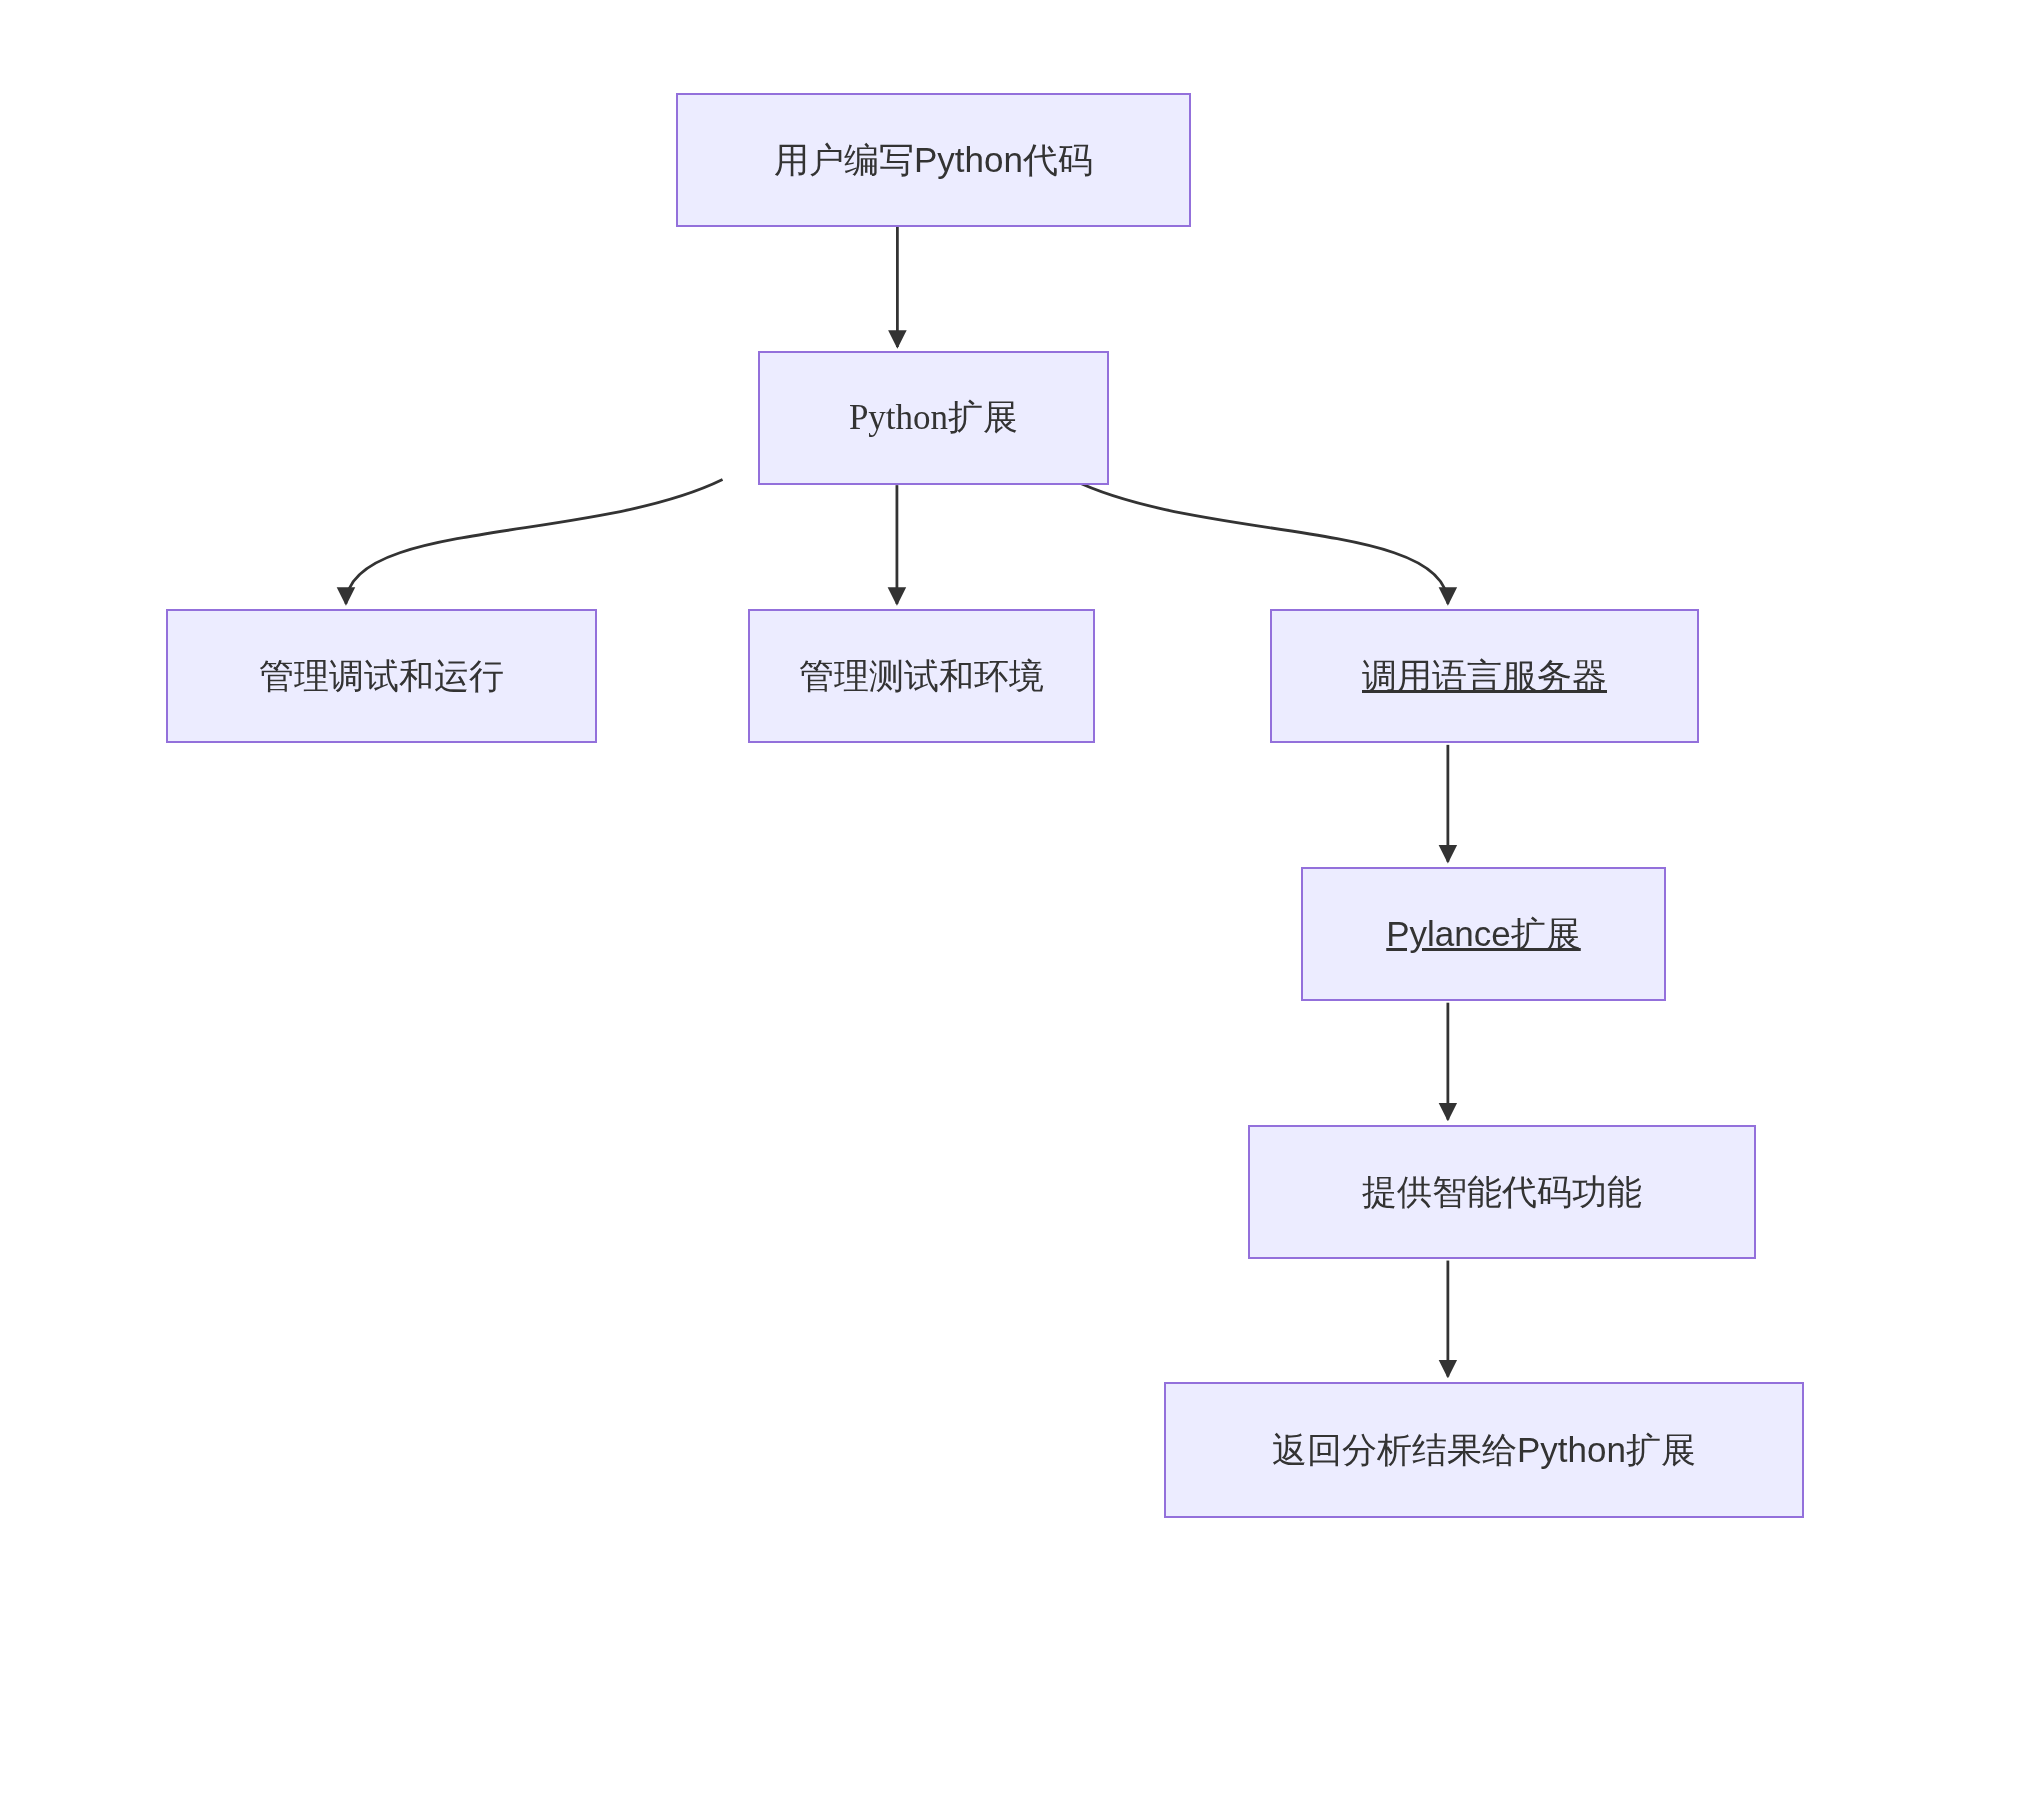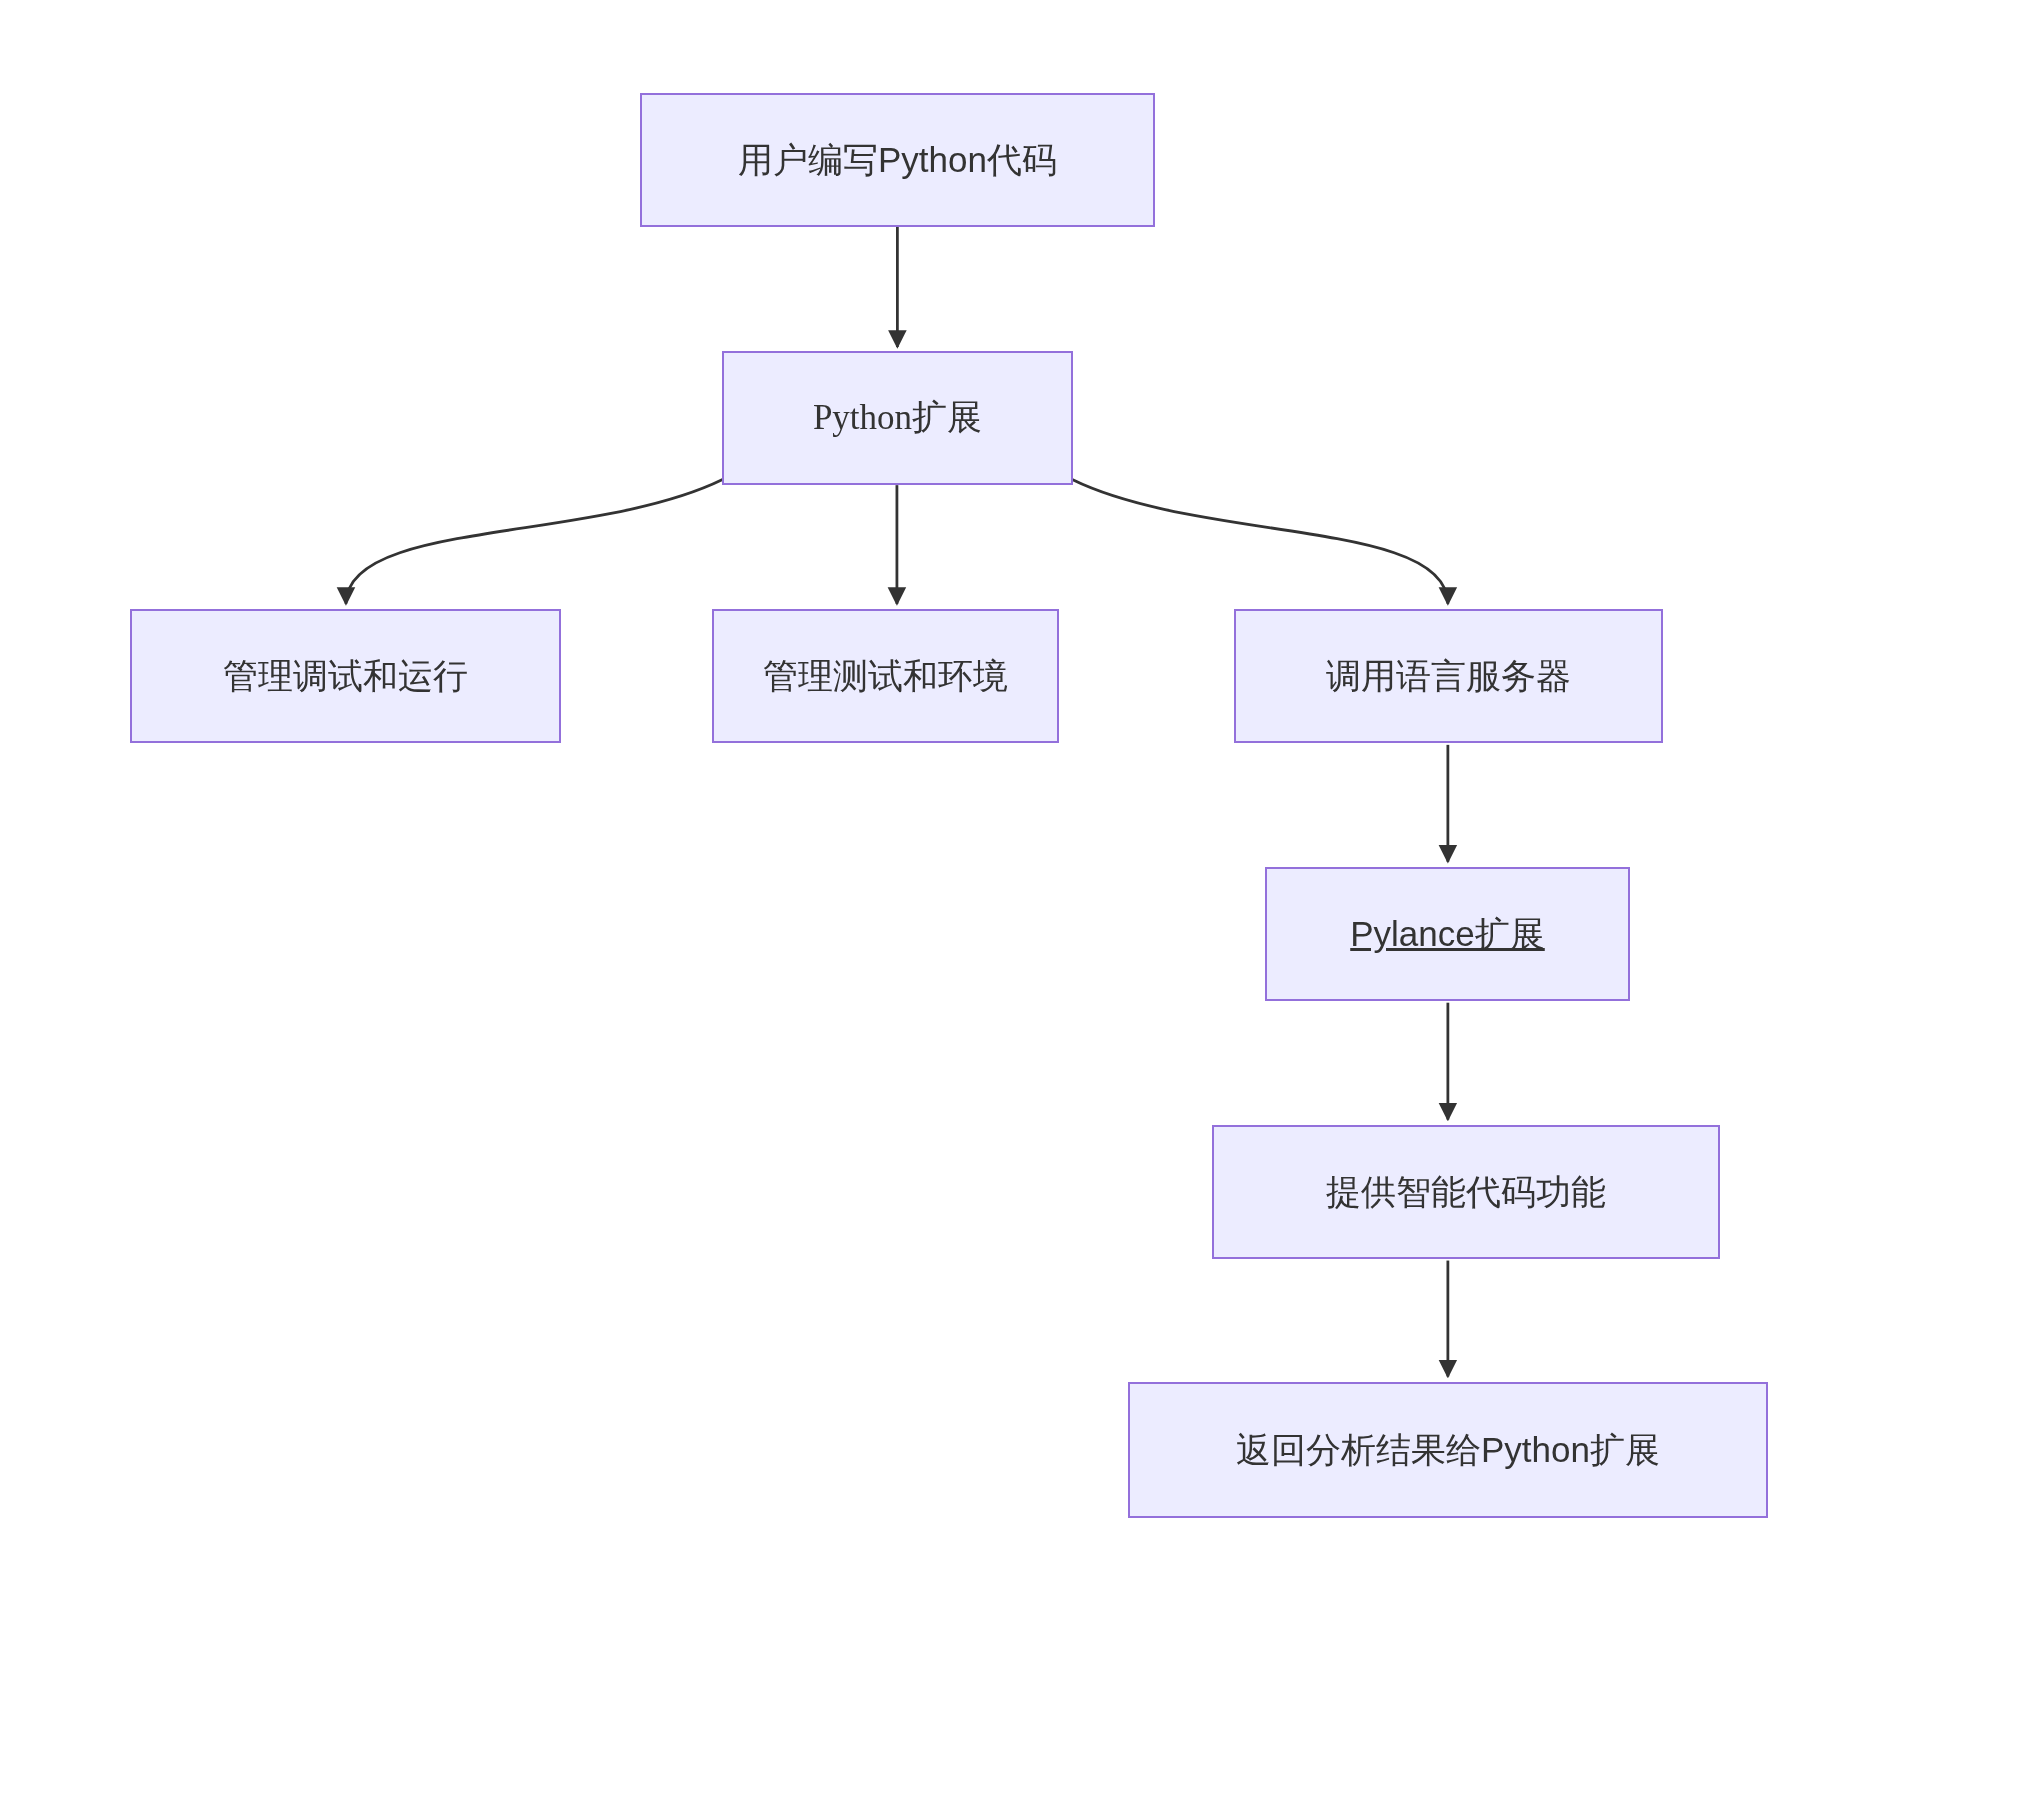--- a/index.html
+++ b/index.html
@@ -37,27 +37,28 @@
     background: var(--node-fill, #ECECFF);
     border: 2.8px solid var(--node-border, #9370DB);
     display: flex;
     align-items: center;
     justify-content: center;
     text-align: center;
     font-size: 35px;
     line-height: 1.25;
     color: var(--text, #333333);
     white-space: nowrap;
+    margin-left: 36px;
   }
   
   .n1 { left:  640px; top:  93px; width: 515px; height: 134px; }
   .n2 { left:  722px; top:  351px; width: 351px; height: 134px; font-family: Liberation Serif, serif; }
   .n3 { left:  130px; top:  609px; width: 431px; height: 134px; }
   .n4 { left:  712px; top:  609px; width: 347px; height: 134px; }
-  .n5 { left: 1234px; top:  609px; width: 429px; height: 134px; }
+  .n5 { left: 1234px; top:  609px; width: 429px; height: 134px; text-decoration: underline; }
   .n6 { left: 1265px; top:  867px; width: 365px; height: 134px; text-decoration: underline; }
   .n7 { left: 1212px; top: 1125px; width: 508px; height: 134px; }
   .n8 { left: 1128px; top: 1382px; width: 640px; height: 136px; }
 </style>
 </head>
 <body>
 
 <div class="canvas">
 
   <svg class="edges" viewBox="0 0 2194 1947" xmlns="http://www.w3.org/2000/svg">

